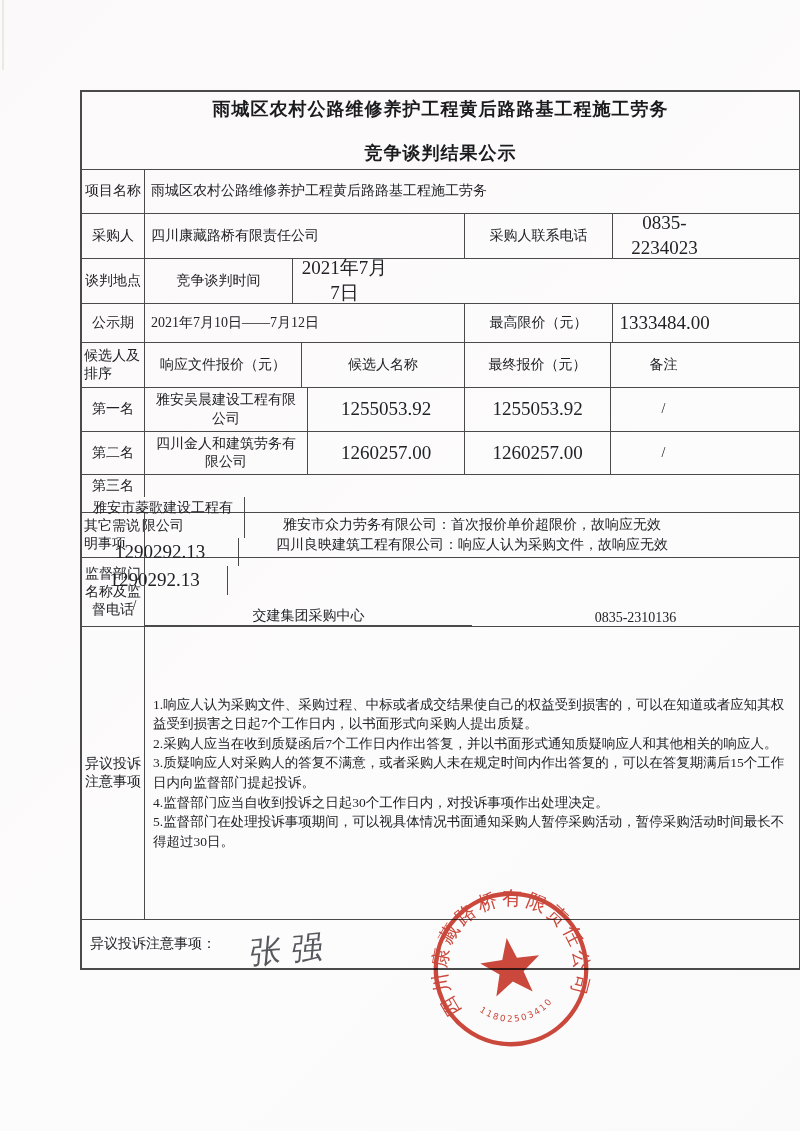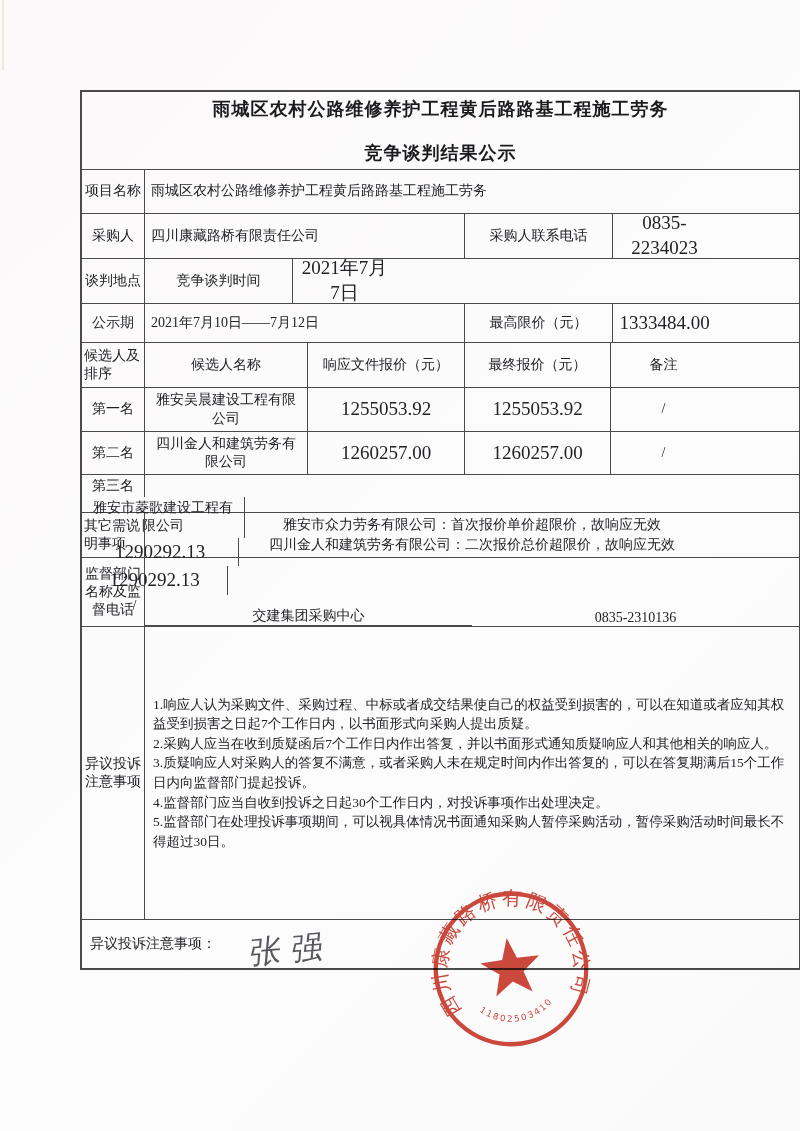--- a/index.html
+++ b/index.html
@@ -118,22 +118,22 @@
 
     <div class="row r-pub">
       <div class="c lbl w-lbl">公示期</div>
       <div class="c left w-v1">2021年7月10日——7月12日</div>
       <div class="c w-l2">最高限价（元）</div>
       <div class="c num w-v2">1333484.00</div>
     </div>
 
     <div class="row r-head">
       <div class="c lbl w-lbl left">候选人及排序</div>
+      <div class="c cw-doc">响应文件报价（元）</div>
       <div class="c cw-name">候选人名称</div>
-      <div class="c cw-doc">响应文件报价（元）</div>
       <div class="c cw-fin">最终报价（元）</div>
       <div class="c cw-rem">备注</div>
     </div>
 
     <div class="row r-c1">
       <div class="c w-lbl">第一名</div>
       <div class="c cw-name">雅安吴晨建设工程有限公司</div>
       <div class="c num cw-doc">1255053.92</div>
       <div class="c num cw-fin">1255053.92</div>
       <div class="c cw-rem">/</div>
@@ -151,21 +151,21 @@
       <div class="c num cw-doc">1290292.13</div>
       <div class="c num cw-fin">1290292.13</div>
       <div class="c cw-rem">/</div>
     </div>
 
     <div class="row r-other">
       <div class="c lbl w-lbl left">其它需说明事项</div>
       <div class="c w-rest">
         <div class="other-lines">
           <div>雅安市众力劳务有限公司：首次报价单价超限价，故响应无效</div>
-          <div>四川金人和建筑劳务有限公司：二次报价总价超限价，故响应无效</div>
+          <div>四川良映建筑工程有限公司：响应人认为采购文件，故响应无效</div>
         </div>
       </div>
     </div>
 
     <div class="row r-sup">
       <div class="c lbl w-lbl">监督部门名称及监督电话</div>
       <div class="sup-col">
         <div class="sup-cell">交建集团采购中心</div>
         <div class="sup-cell">0835-2310136</div>
       </div>

